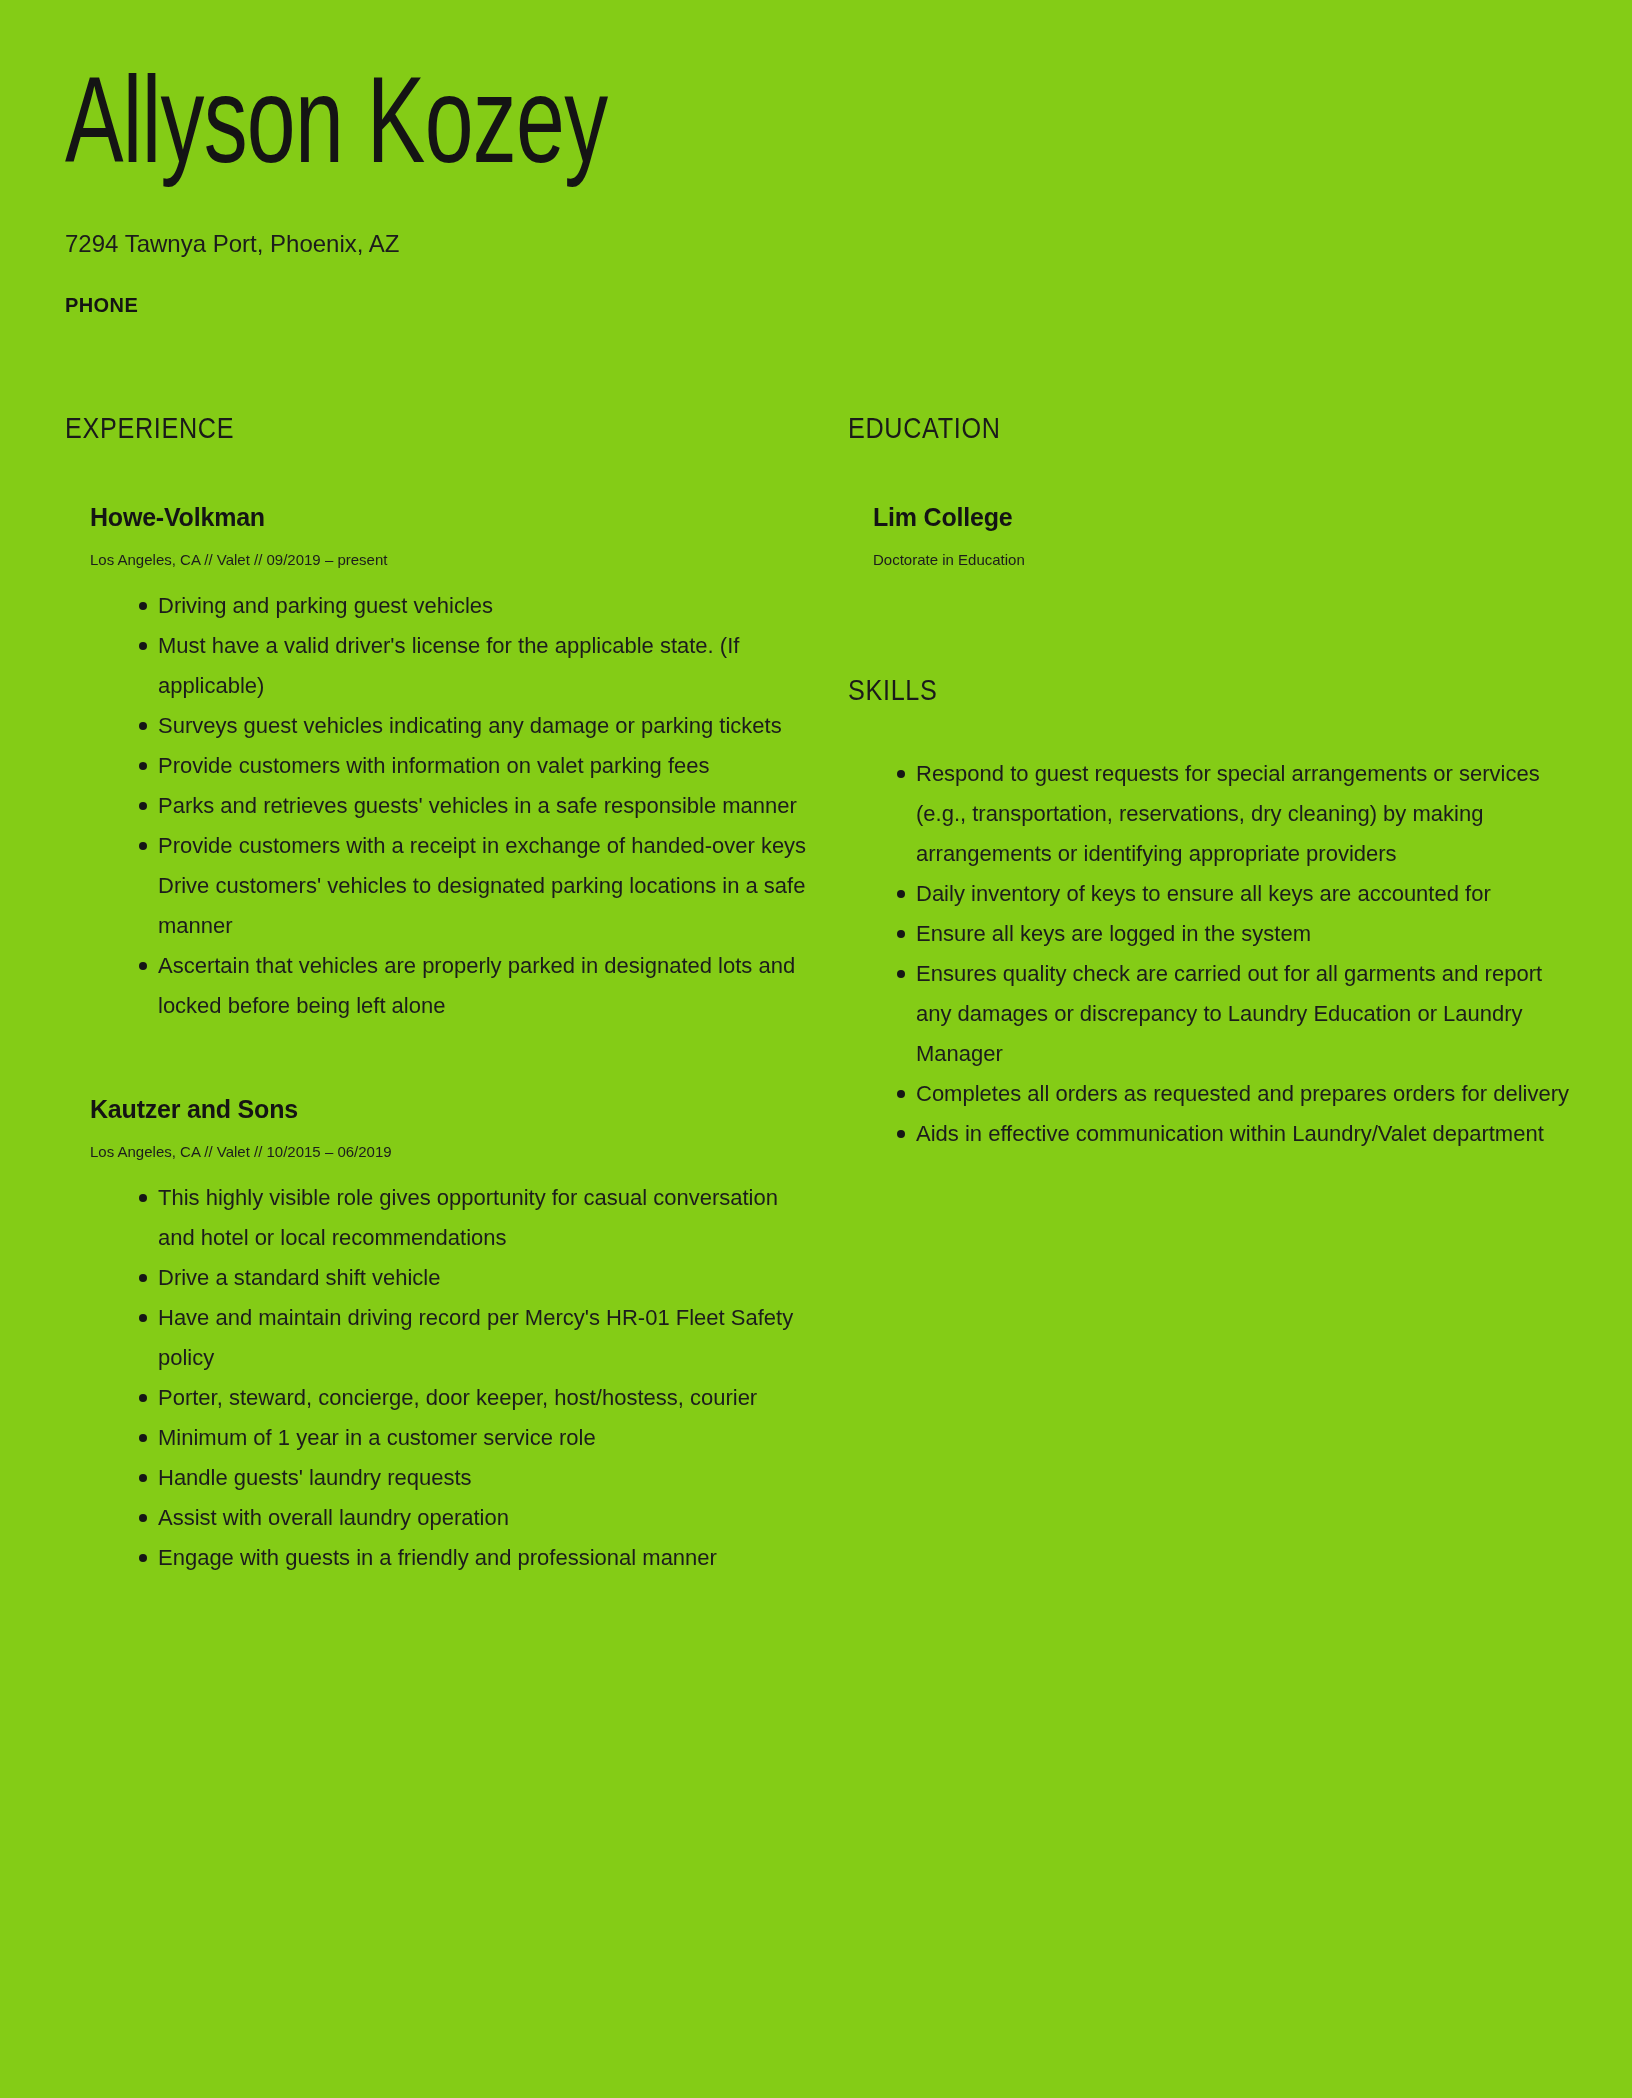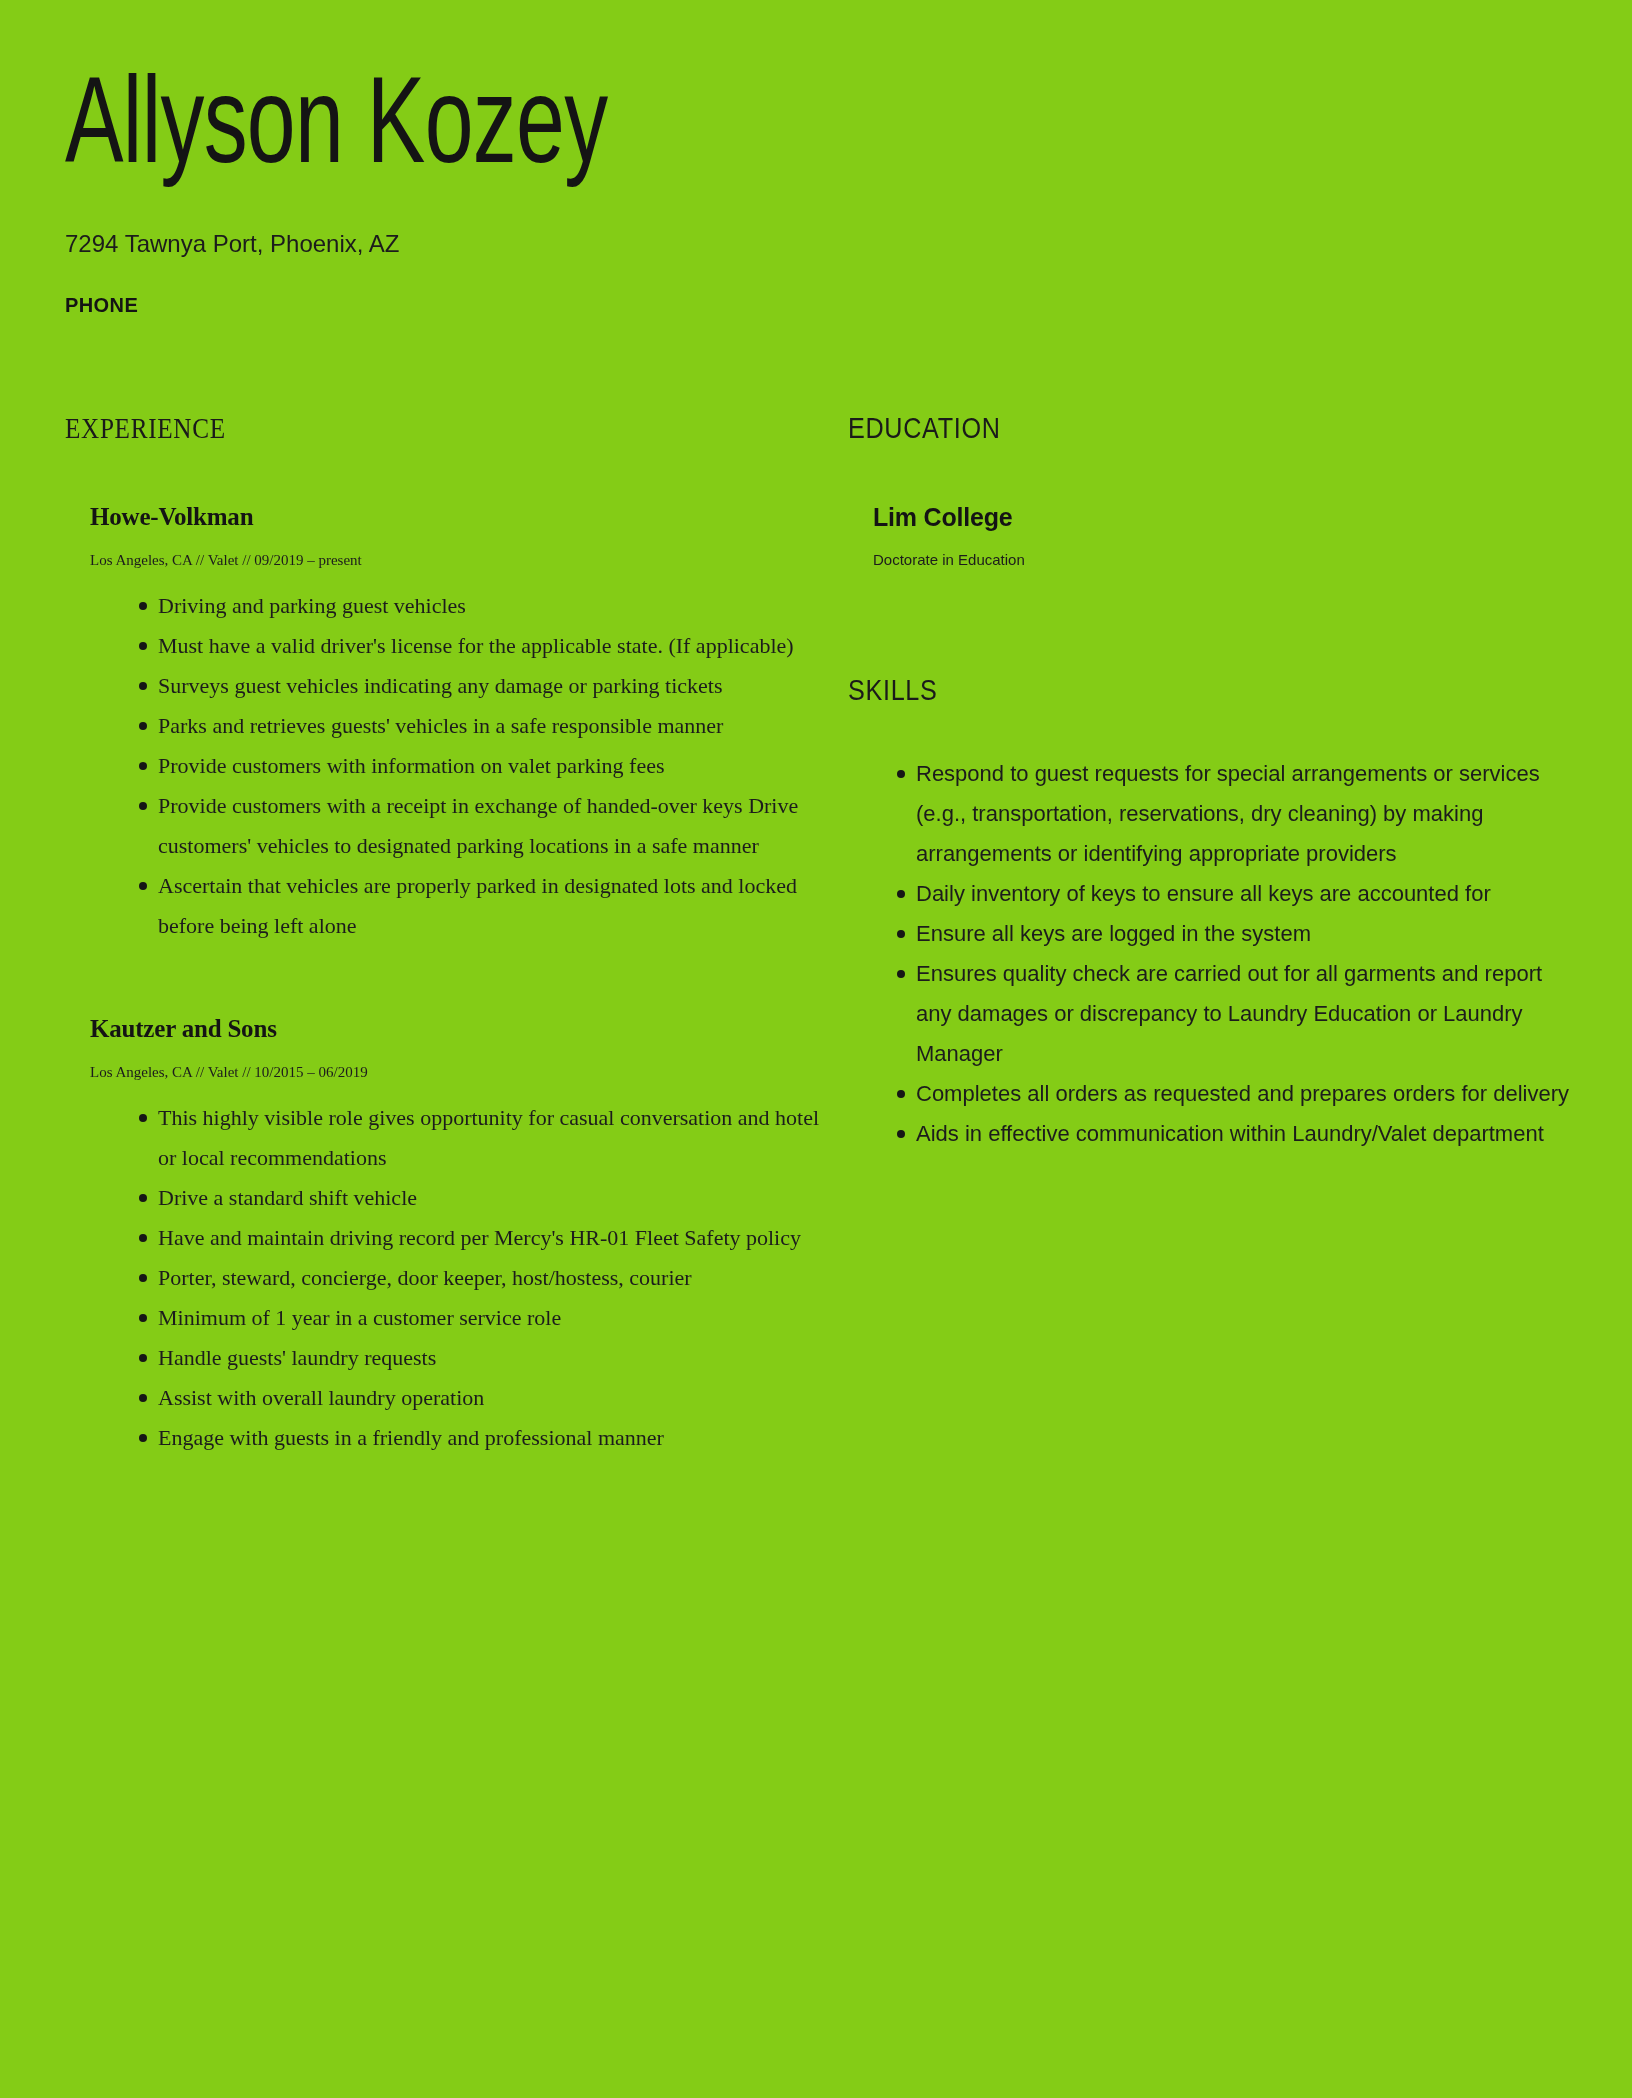--- a/index.html
+++ b/index.html
@@ -17,21 +17,21 @@
     letter-spacing:-1px;
   }
   .address { margin-top:46px; font-size:24px; line-height:28px; color:#1c1c1c; }
   .phone-label {
     margin-top:36px; font-size:20px; font-weight:700; letter-spacing:0.4px;
     color:#141414;
   }
   .phone-number { margin-top:12px; font-size:24px; color:#1c1c1c; }
   
   .columns { display:flex; align-items:flex-start; padding:0 45px 0 65px; margin-top:95px; }
-  .col-left  { width:755px; flex:0 0 755px;font-family:Liberation Serif, serif; }
+  .col-left  { width:755px; flex:0 0 755px; }
   .col-right { width:735px; flex:0 0 735px; margin-left:28px; }
   
   .section-heading {
     font-size:30px; font-weight:400; letter-spacing:0.8px; color:#1a1a1a;
     transform:scaleX(0.84); transform-origin:left center; white-space:nowrap;
     line-height:32px;
   }
   .job, .school-block { margin-top:58px; margin-left:25px; }
   .job + .job { margin-top:68px; }
   .entry-title { font-size:25px; font-weight:700; line-height:30px; color:#141414; letter-spacing:-0.2px; }
@@ -71,23 +71,23 @@
               <h3 class="entry-title">Howe-Volkman</h3>
               <p class="entry-meta">Los Angeles, CA // Valet // 09/2019 – present</p>
               <ul class="bullets">
 
                   <li>Driving and parking guest vehicles</li>
 
                   <li>Must have a valid driver's license for the applicable state. (If applicable)</li>
 
                   <li>Surveys guest vehicles indicating any damage or parking tickets</li>
 
+                  <li>Provide customers with information on valet parking fees</li>
+
                   <li>Parks and retrieves guests' vehicles in a safe responsible manner</li>
-
-                  <li>Provide customers with information on valet parking fees</li>
 
                   <li>Provide customers with a receipt in exchange of handed-over keys Drive customers' vehicles to designated parking locations in a safe manner</li>
 
                   <li>Ascertain that vehicles are properly parked in designated lots and locked before being left alone</li>
                 </ul>
             </article>
 
             <article class="job">
               <h3 class="entry-title">Kautzer and Sons</h3>
               <p class="entry-meta">Los Angeles, CA // Valet // 10/2015 – 06/2019</p>

